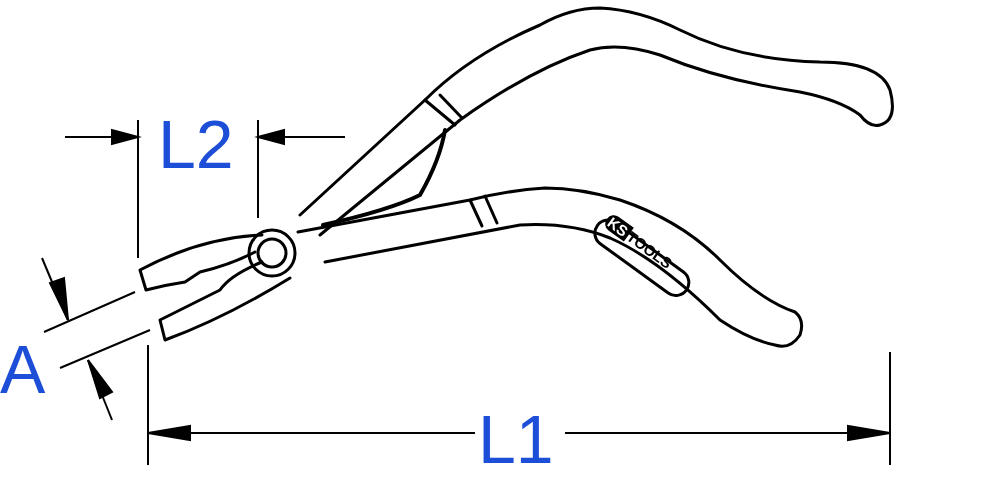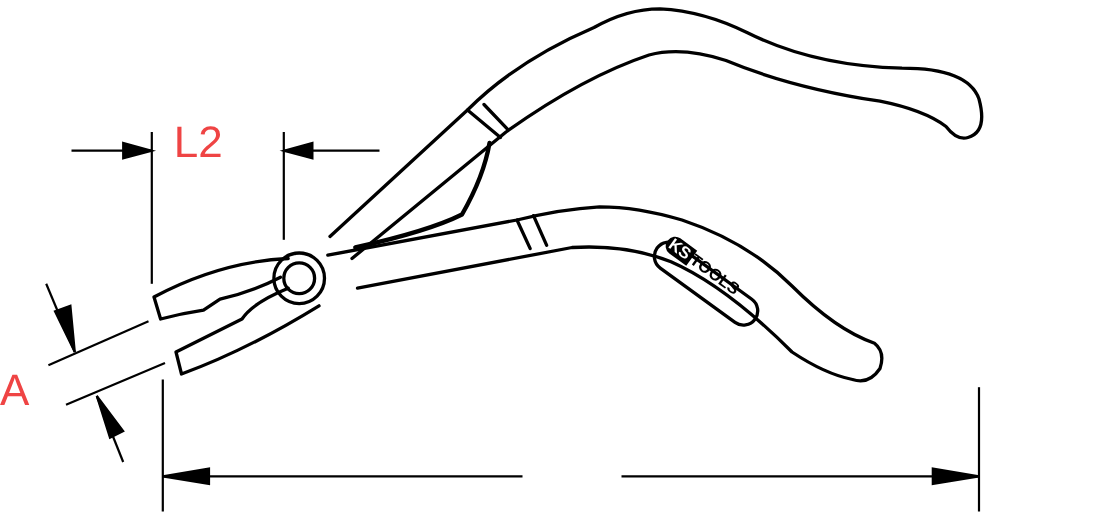--- a/index.html
+++ b/index.html
@@ -1,18 +1,18 @@
 <!DOCTYPE html>
 <html><head>
 <meta charset="utf-8">
 <style>
   html,body{margin:0;padding:0;background:#fff;}
   #stage{position:relative;width:1000px;height:477px;overflow:hidden;background:#fff;}
   svg{position:absolute;left:0;top:0;}
-  .lbl{position:absolute;font-family:"Liberation Sans",sans-serif;color:#ef4444;font-size:40px;line-height:1;}
+  .lbl{position:absolute;font-family:"Liberation Sans",sans-serif;color:#1d4ed8;font-size:68px;line-height:1;}
   .brand{position:absolute;font-family:"Liberation Sans",sans-serif;font-weight:bold;font-size:15px;transform:rotate(36deg);transform-origin:left top;}
 </style>
 </head>
 <body>
 
 <div id="stage">
 <svg width="1000" height="477" viewBox="0 0 1000 477">
   <g fill="none" stroke="#000" stroke-width="3" stroke-linejoin="round" stroke-linecap="round">
 
     <path d="M300 215 L425 100 Q470 55 540 25 Q570 8 600 8 Q640 10 680 30 Q740 60 820 62 Q880 62 890 90 Q898 120 880 125 Q870 128 860 115 Q840 100 800 92 Q720 80 660 55 Q620 42 590 50 Q530 70 460 120 L320 235"></path>
@@ -50,17 +50,18 @@
 
     <line x1="44" y1="332" x2="135" y2="292"></line>
     <line x1="60" y1="368" x2="150" y2="330"></line>
     <line x1="42" y1="258" x2="68" y2="320"></line>
     <polygon points="68,320 50,283 64,278"></polygon>
     <line x1="112" y1="420" x2="88" y2="360"></line>
     <polygon points="88,360 100,398 112,392"></polygon>
   </g>
 </svg>
 <div class="lbl" style="left:158px;top:110px;">L2</div>
+<div class="lbl" style="left:478px;top:405px;">L1</div>
 <div class="lbl" style="left:0px;top:335px;">A</div>
 <div class="brand" style="left:612px;top:212px;">
   <span style="background:#000;color:#fff;padding:0 3px;border-radius:8px 0 0 8px;">KS</span><span>TOOLS</span>
 </div>
 </div>
 
 </body></html>

